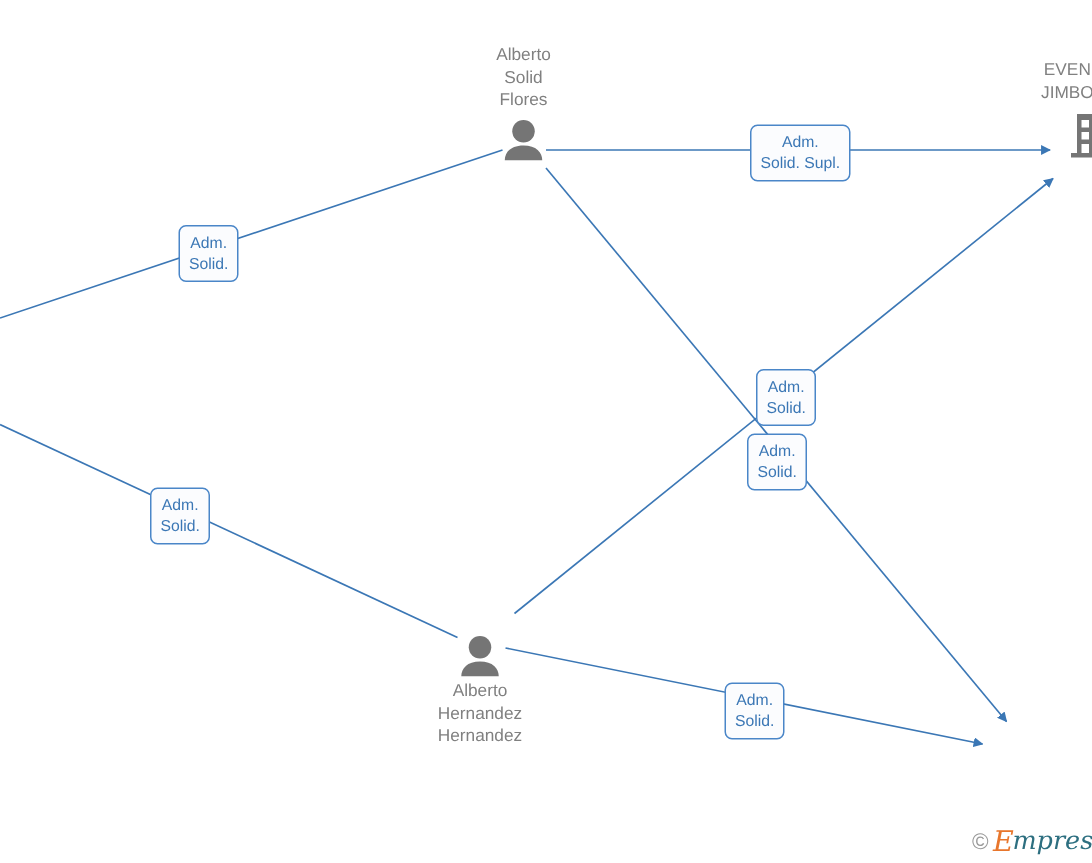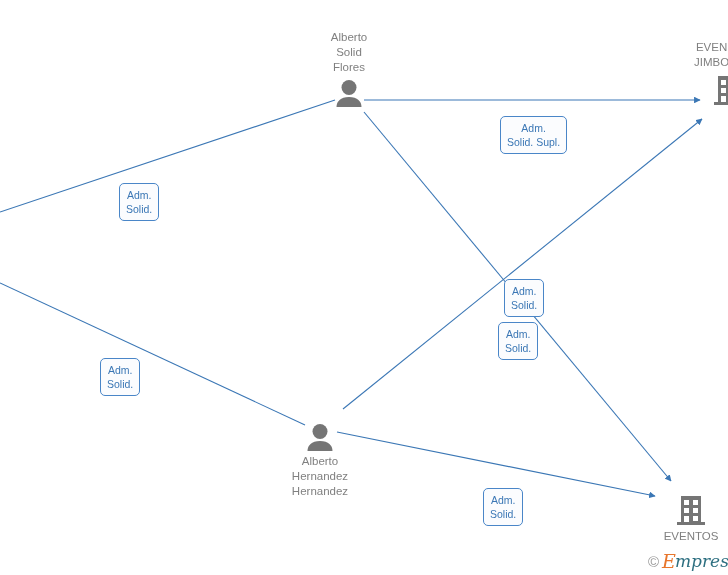--- a/index.html
+++ b/index.html
@@ -49,21 +49,20 @@
     box-sizing: border-box;
     border: 1px solid #4a86c8;
     border-radius: 5px;
     background: #fbfcfe;
     color: #3b77b5;
     font-size: 10.5px;
     line-height: 14px;
     text-align: center;
     padding: 4px 6px 4px 6px;
     white-space: nowrap;
-    margin-top: 33px;
   }
   .edge-label span {
     display: block;
   }
   .watermark {
     position: absolute;
     display: flex;
     align-items: center;
     font-size: 16px;
     white-space: nowrap;
@@ -148,35 +147,20 @@
       <rect x="1" y="28" width="28" height="3" fill="#757575"></rect>
       <rect x="8" y="6" width="5" height="5" fill="#ffffff"></rect>
       <rect x="17" y="6" width="5" height="5" fill="#ffffff"></rect>
       <rect x="8" y="14" width="5" height="5" fill="#ffffff"></rect>
       <rect x="17" y="14" width="5" height="5" fill="#ffffff"></rect>
       <rect x="8" y="22" width="5" height="6" fill="#ffffff"></rect>
       <rect x="17" y="22" width="5" height="5" fill="#ffffff"></rect>
     </svg>
   </div>
 
-  <div class="node" style="left:656px; top:494px; width:70px;">
-    <svg class="node-icon" width="30" height="32" viewBox="0 0 30 32">
-      <rect x="5" y="2" width="20" height="26" fill="#757575"></rect>
-      <rect x="1" y="28" width="28" height="3" fill="#757575"></rect>
-      <rect x="8" y="6" width="5" height="5" fill="#ffffff"></rect>
-      <rect x="17" y="6" width="5" height="5" fill="#ffffff"></rect>
-      <rect x="8" y="14" width="5" height="5" fill="#ffffff"></rect>
-      <rect x="17" y="14" width="5" height="5" fill="#ffffff"></rect>
-      <rect x="8" y="22" width="5" height="6" fill="#ffffff"></rect>
-      <rect x="17" y="22" width="5" height="5" fill="#ffffff"></rect>
-    </svg>
-    <div class="node-label">
-      <div>EVENTOS</div>
-    </div>
-  </div>
 
   <div class="edge-label" style="left:500px; top:83px;">
     <span>Adm.</span>
     <span>Solid. Supl.</span>
   </div>
 
   <div class="edge-label" style="left:119px; top:150px;">
     <span>Adm.</span>
     <span>Solid.</span>
   </div>

